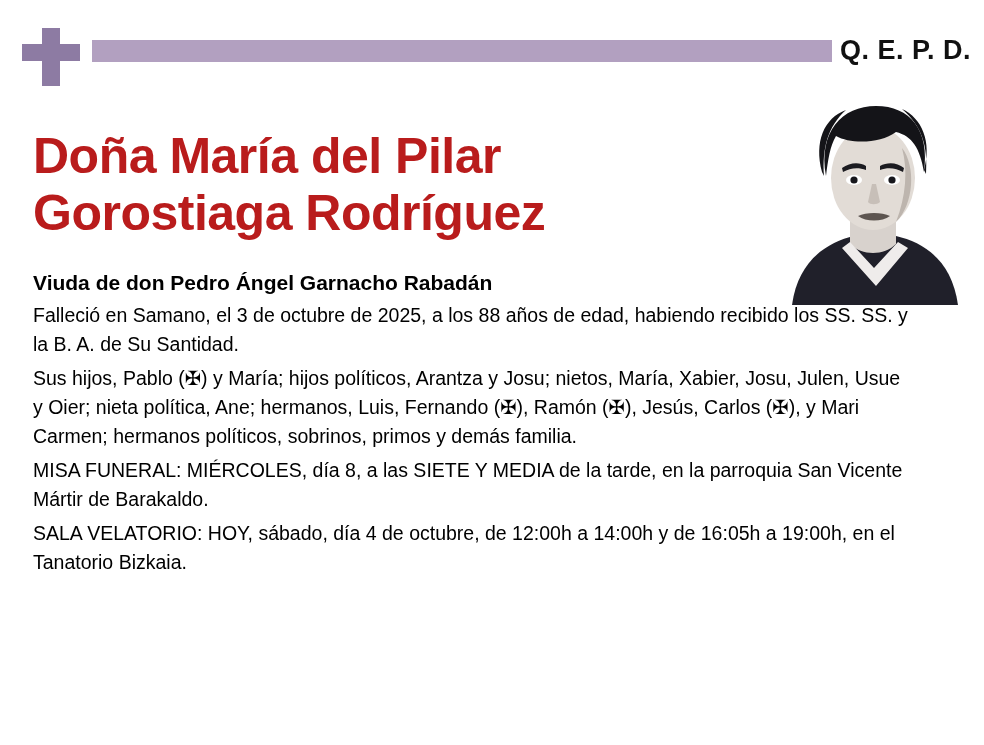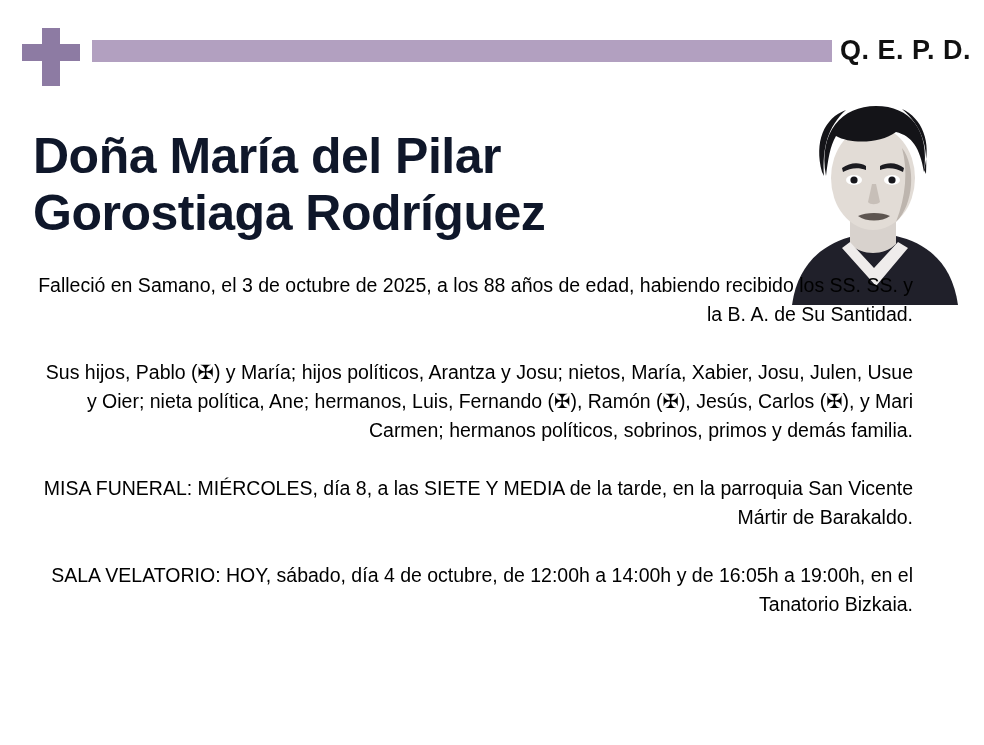--- a/index.html
+++ b/index.html
@@ -90,39 +90,38 @@
     position: absolute;
     left: 33px;
     top: 128px;
     width: 735px;
   }
   .deceased-name {
     font-size: 50px;
     font-weight: bold;
     line-height: 57px;
     letter-spacing: -0.5px;
-    color: #0f172a;
+    color: #b91c1c;
     margin: 0 0 16px 0;
     width: 740px;
   }
   .spouse-line {
     font-size: 21px;
     font-weight: bold;
     color: #000000;
     margin-top: 28px;
     line-height: 26px;
     width: 900px;
   }
   .para {
     font-size: 19.5px;
     line-height: 29px;
     color: #000000;
-    margin-top: 29px;
+    margin-top: 5px;
     width: 900px;
-    text-align: right;
   }
   .para.bold {
     font-weight: normal;
   }
   .narrow {
     width: 880px;
   }
 </style>
 </head>
 <body>
@@ -165,19 +164,20 @@
       <circle cx="108" cy="88" r="3.6" fill="#17171c"></circle>
 
       <path d="M88 92 L84 110 C 86 113, 93 113, 96 110 L92 92 Z" fill="#c7bfb8"></path>
 
       <path d="M74 124 C 82 120, 98 120, 106 124 C 98 130, 82 130, 74 124 Z" fill="#5d5550"></path>
     </svg>
   </div>
 
   <div class="content">
     <div class="deceased-name">Doña María del Pilar Gorostiaga Rodríguez</div>
+    <div class="spouse-line">Viuda de don Pedro Ángel Garnacho Rabadán</div>
     <div class="para narrow">Falleció en Samano, el 3 de octubre de 2025, a los 88 años de edad, habiendo recibido los SS. SS. y la B. A. de Su Santidad.</div>
     <div class="para narrow">Sus hijos, Pablo (✠) y María; hijos políticos, Arantza y Josu; nietos, María, Xabier, Josu, Julen, Usue y Oier; nieta política, Ane; hermanos, Luis, Fernando (✠), Ramón (✠), Jesús, Carlos (✠), y Mari Carmen; hermanos políticos, sobrinos, primos y demás familia.</div>
     <div class="para bold narrow">MISA FUNERAL: MIÉRCOLES, día 8, a las SIETE Y MEDIA de la tarde, en la parroquia San Vicente Mártir de Barakaldo.</div>
     <div class="para bold narrow">SALA VELATORIO: HOY, sábado, día 4 de octubre, de 12:00h a 14:00h y de 16:05h a 19:00h, en el Tanatorio Bizkaia.</div>
   </div>
 
 </div>
 
 </body></html>

